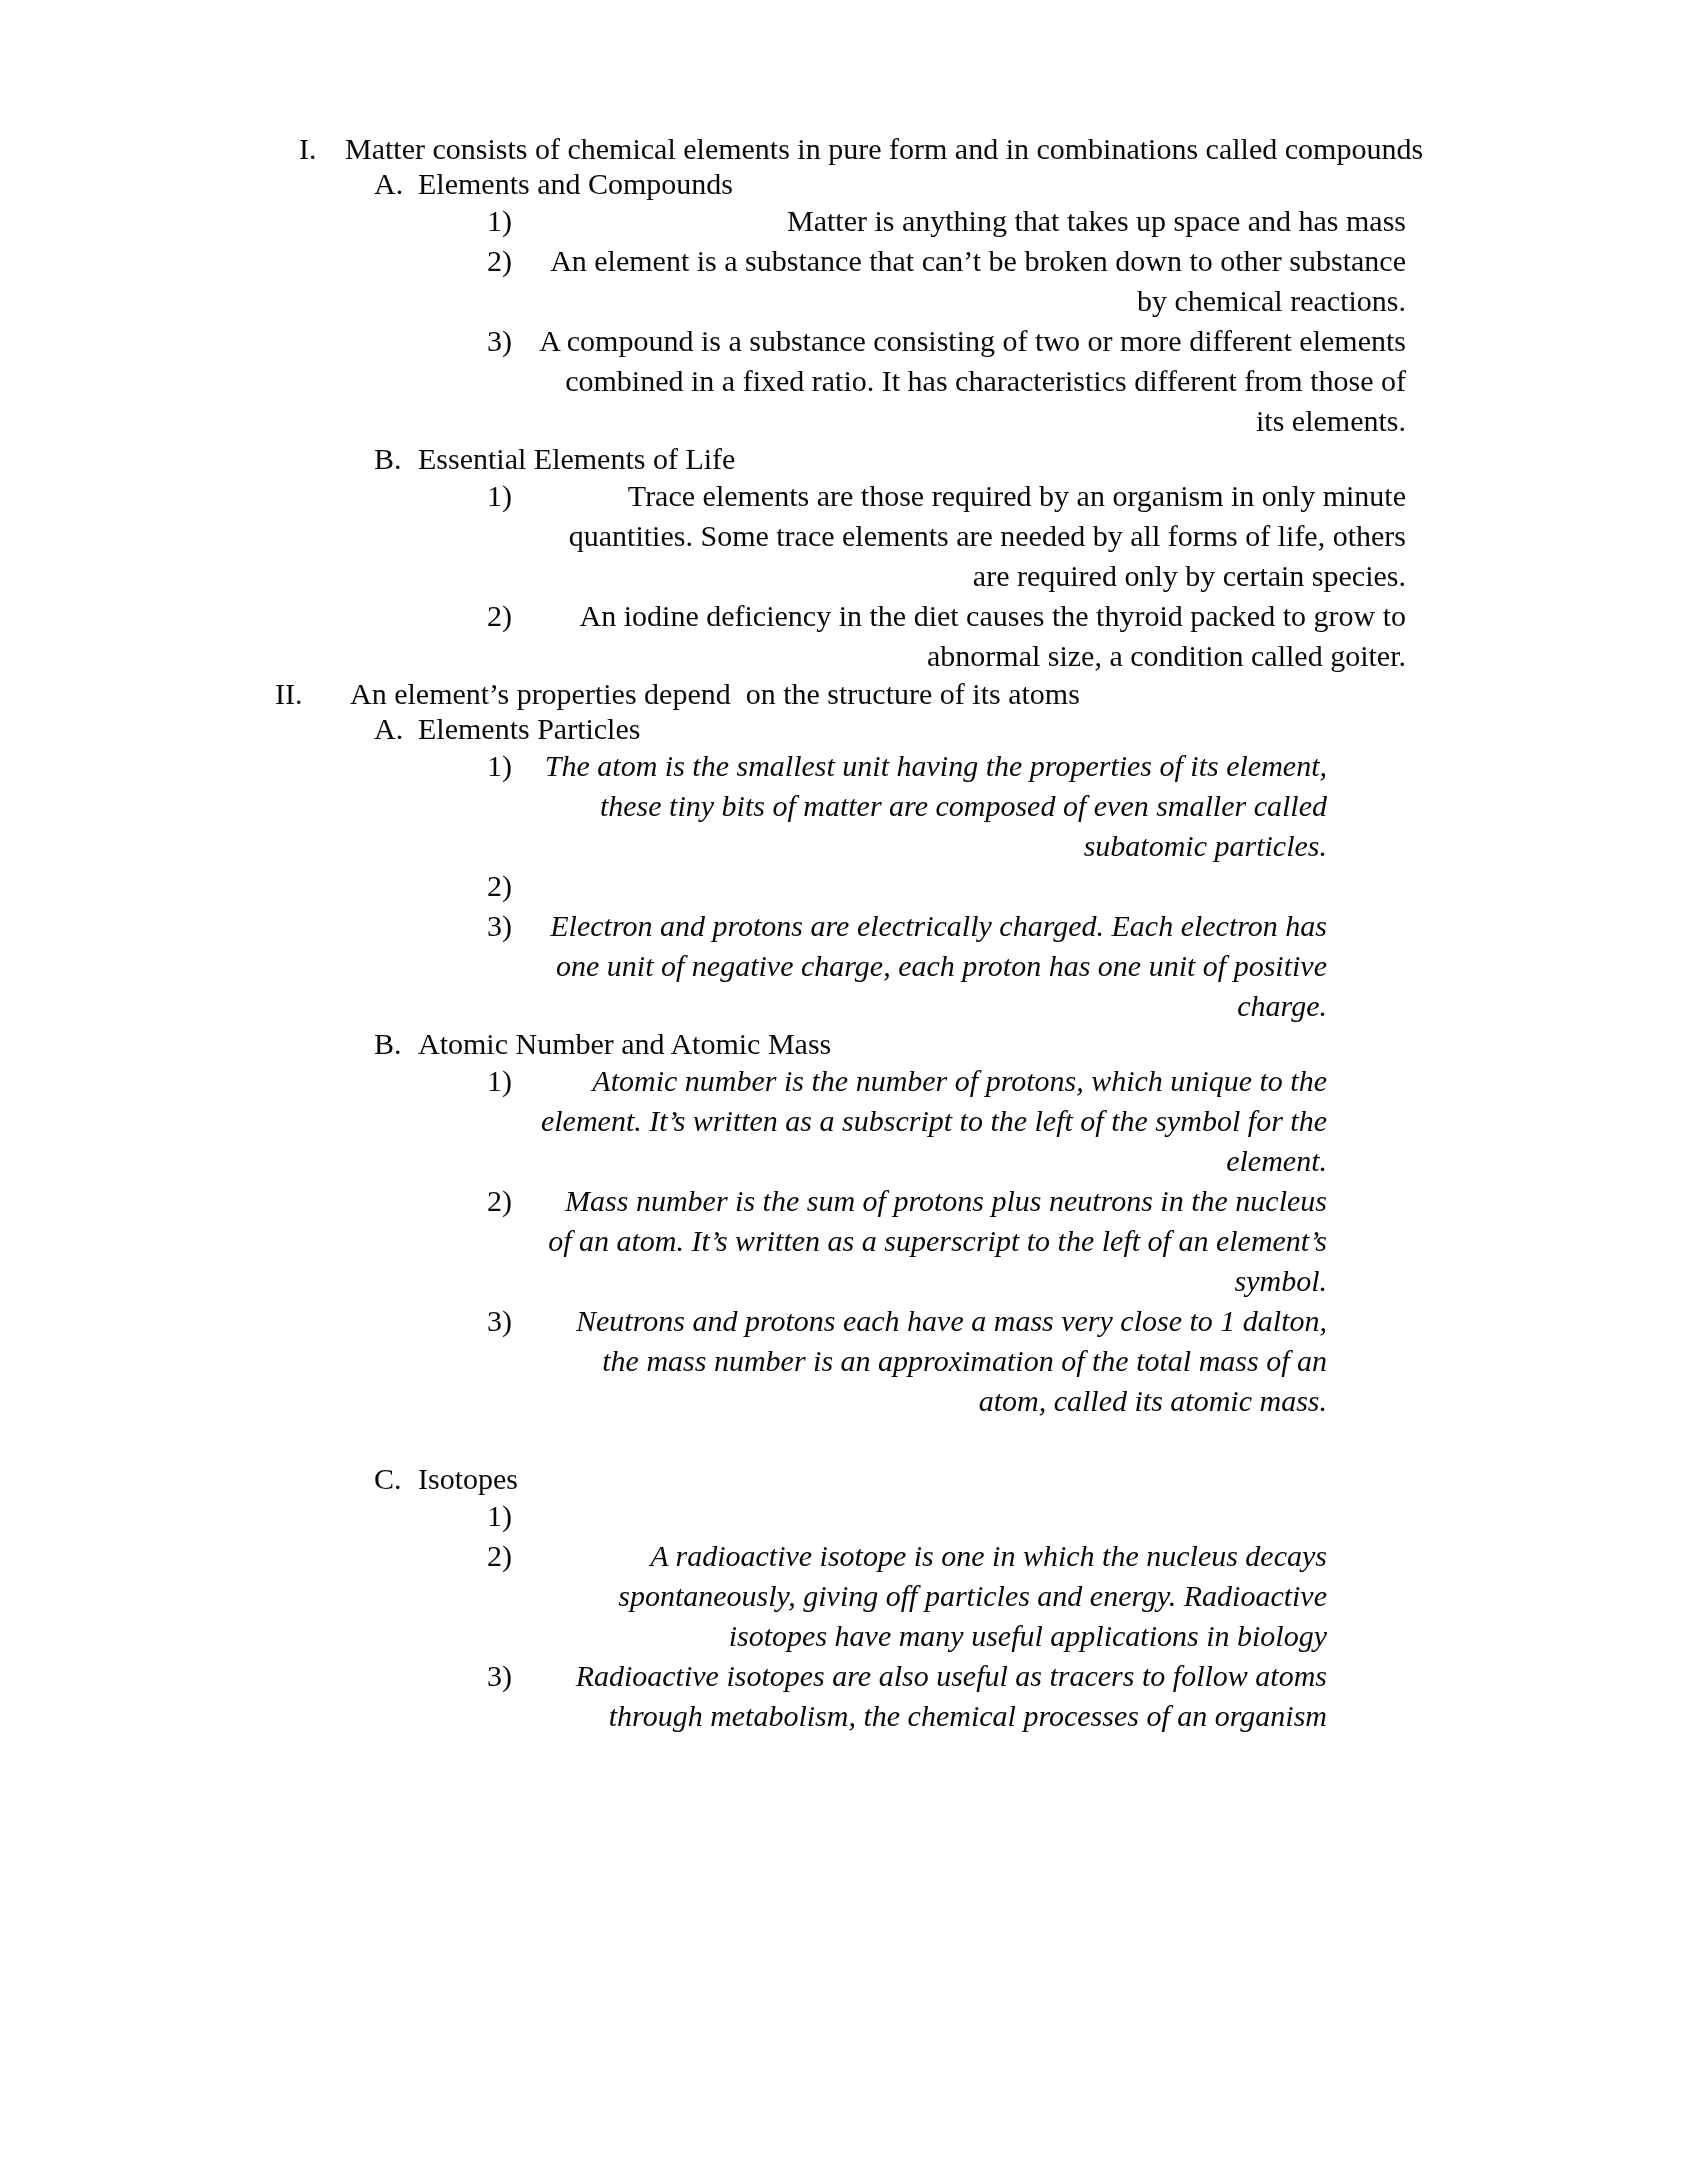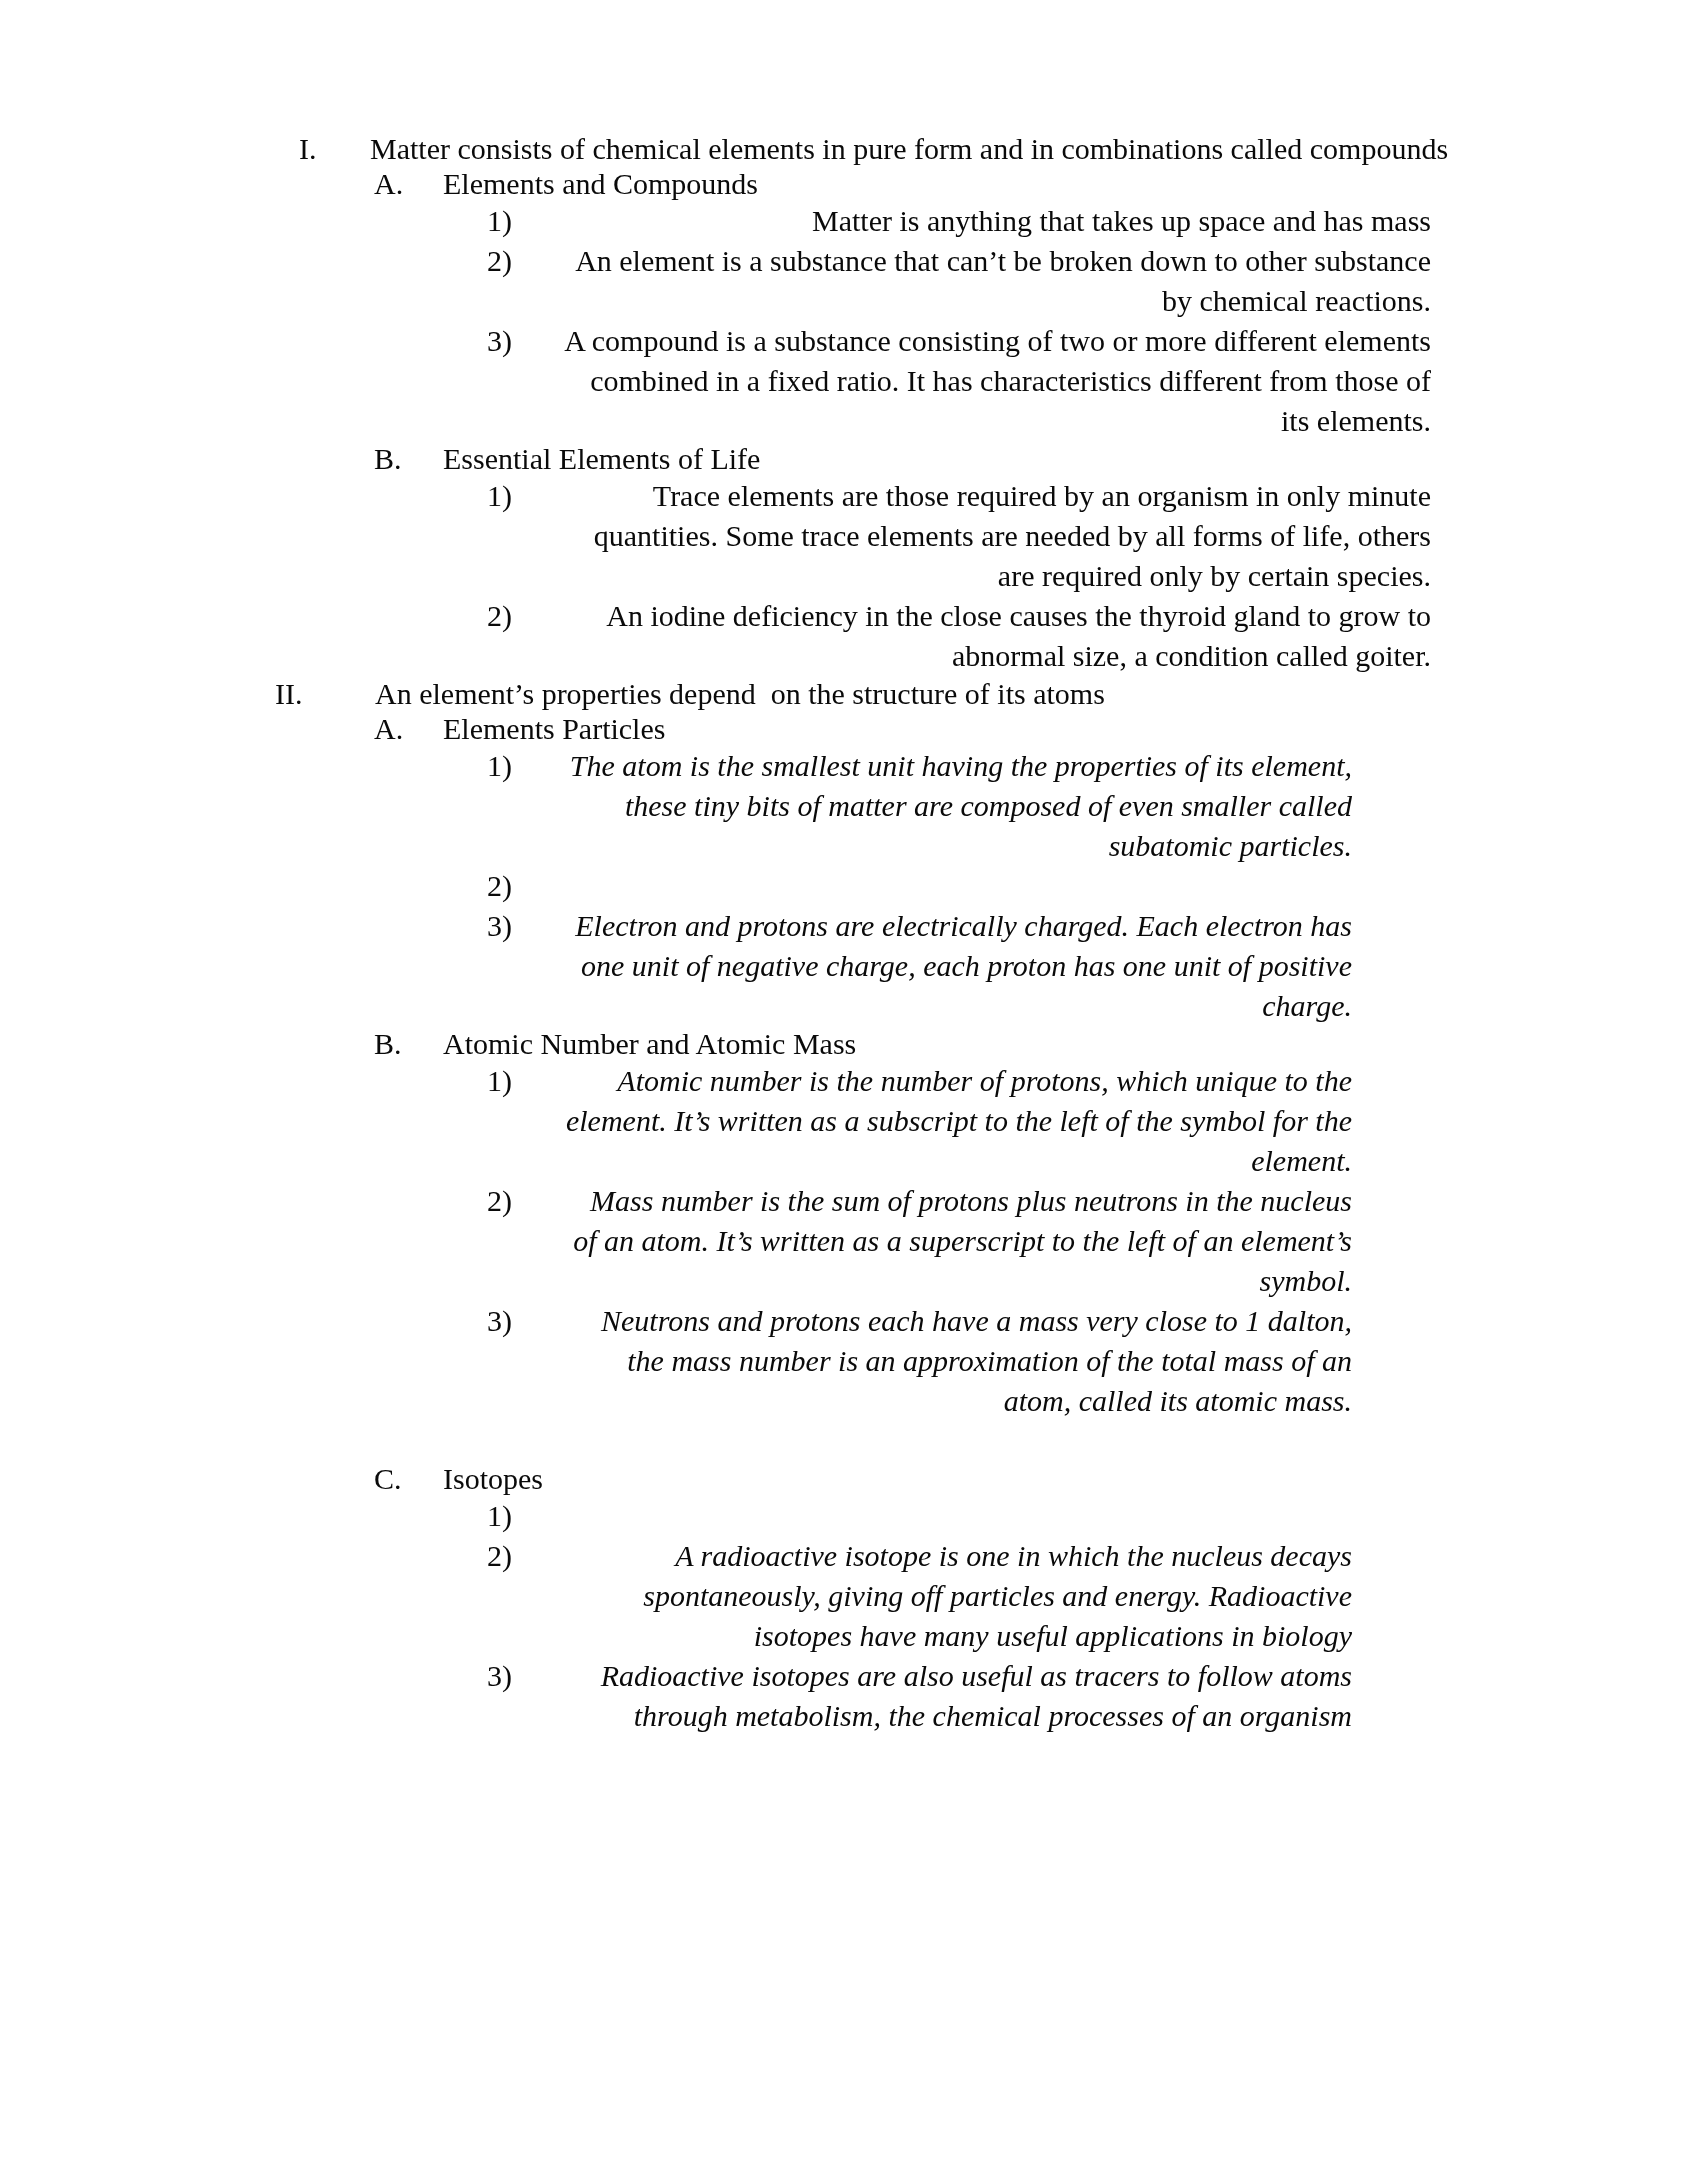--- a/index.html
+++ b/index.html
@@ -57,21 +57,20 @@
   .lvl1 > .marker { width: 46px; }
   .lvl2 > .marker { width: 44px; }
   .lvl3 > .marker { width: 48px; }
 
   .marker-wide { width: 75px !important; }
 
   .text {
     flex: 1 1 auto;
     text-align: left;
     white-space: pre-wrap;
-    margin-left: 25px;
   }
 
   .lvl3 .text { max-width: 871px; text-align: right; }
   .lvl3.narrow .text { max-width: 792px; font-style: italic; }
 
   .spacer-line {
     height: 40px;
   }
 </style>
 </head>
@@ -105,21 +104,21 @@
     <div class="lvl2">
       <span class="marker">B.</span>
       <span class="text">Essential Elements of Life</span>
     </div>
     <div class="lvl3">
       <span class="marker">1)</span>
       <span class="text">Trace elements are those required by an organism in only minute quantities. Some trace elements are needed by all forms of life, others are required only by certain species.</span>
     </div>
     <div class="lvl3">
       <span class="marker">2)</span>
-      <span class="text">An iodine deficiency in the close causes the thyroid gland to grow to abnormal size, a condition called goiter.</span>
+      <span class="text">An iodine deficiency in the diet causes the thyroid packed to grow to abnormal size, a condition called goiter.</span>
     </div>
 
     <div class="lvl1" style="margin-left:275px;">
       <span class="marker marker-wide">II.</span>
       <span class="text">An element’s properties depend  on the structure of its atoms</span>
     </div>
 
     <div class="lvl2">
       <span class="marker">A.</span>
       <span class="text">Elements Particles</span>

